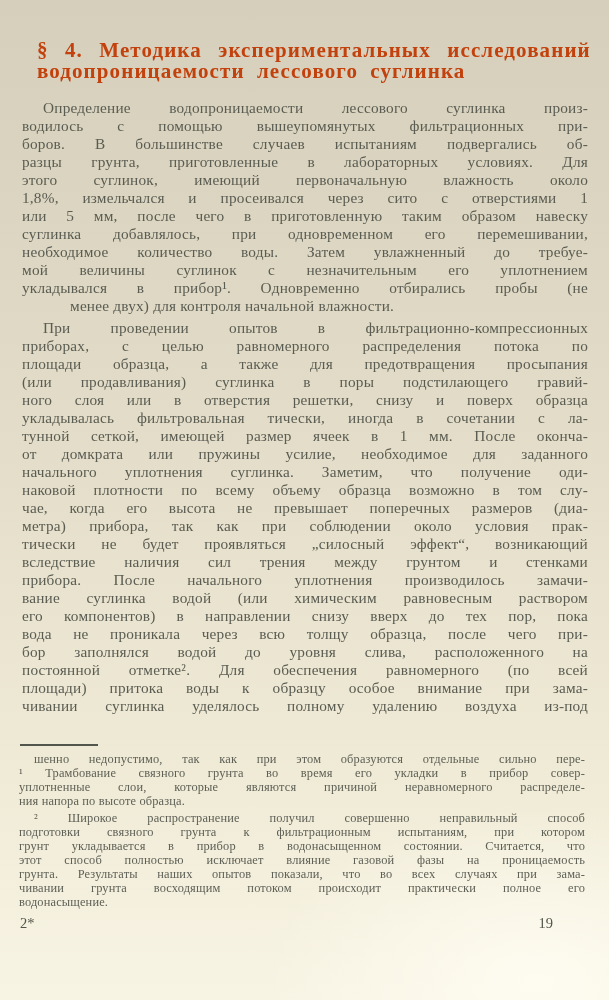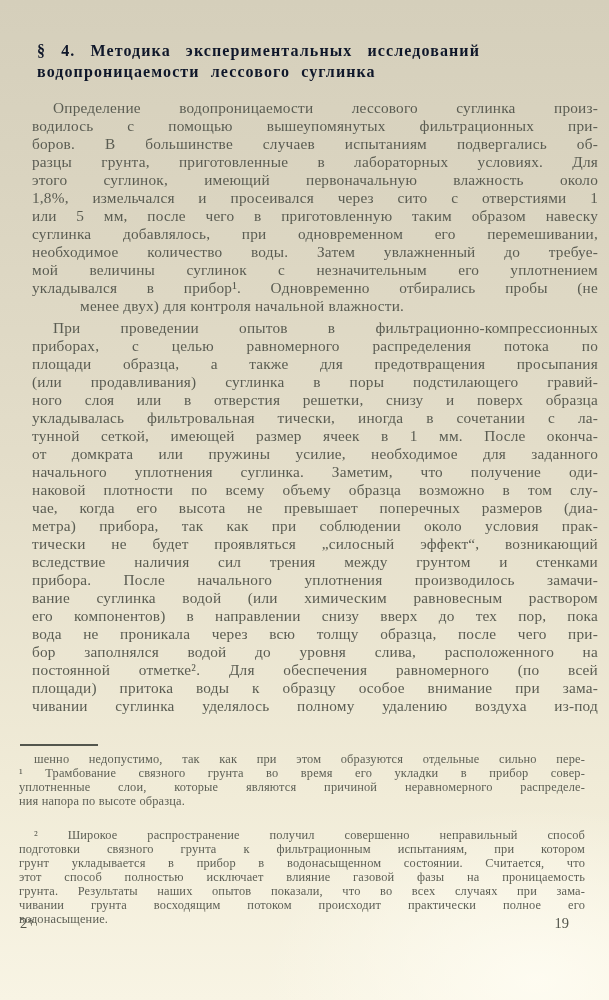--- a/index.html
+++ b/index.html
@@ -7,28 +7,28 @@
     width: 609px; height: 1000px;
     position: relative; overflow: hidden;
     background:
       radial-gradient(ellipse 440px 280px at 88% 98%, rgba(255,253,243,0.85), rgba(255,253,243,0) 62%),
       linear-gradient(to bottom, #d5cfbb 0%, #dad4c0 18%, #e4deca 48%, #f1ecd8 80%, #f8f4e4 100%);
     font-family: "Liberation Serif", "DejaVu Serif", serif;
   }
 
   .heading {
     position: absolute; top: 40px; left: 37px; right: 18px;
-    font-weight: bold; font-size: 16px; line-height: 21px;
-    color: #0f172a; letter-spacing: 1.1px;
+    font-weight: bold; font-size: 21px; line-height: 21px;
+    color: #c2410c; letter-spacing: 1.1px;
   }
   .h-line1 { word-spacing: 10px; }
   .h-line2 { word-spacing: 6px; }
 
   .body-text {
-    position: absolute; top: 99px; left: 32px; width: 566px;
+    position: absolute; top: 99px; left: 22px; width: 566px;
     font-size: 15.3px; color: #5a5c52; letter-spacing: 0.2px;
   }
   .para .line {
     height: 18px; line-height: 18px;
     text-align: justify; text-align-last: justify;
     overflow: hidden;
   }
   .para .line:first-child { text-indent: 21px; }
   .para.ends .line:last-child { text-align-last: left; margin-left: 48px; }
   .para + .para { margin-top: 4px; }
@@ -42,28 +42,28 @@
     position: absolute; top: 752px; left: 19px; width: 566px;
     font-size: 12.4px; color: #5e6056; letter-spacing: 0.15px;
   }
   .footnote .line {
     height: 14px; line-height: 14px;
     text-align: justify; text-align-last: justify;
     overflow: hidden;
   }
   .footnote .line:first-child { text-indent: 15px; }
   .footnote .line:last-child { text-align-last: left; }
-  .footnote + .footnote { margin-top: 20px; }
+  .footnote + .footnote { margin-top: 3px; }
 
   .footer-left {
     position: absolute; left: 20px; top: 915px;
     font-size: 14.5px; color: #52544b;
   }
   .footer-right {
-    position: absolute; right: 40px; top: 915px;
+    position: absolute; right: 56px; top: 915px;
     font-size: 14.5px; color: #52544b;
   }
 </style>
 </head>
 <body>
 
 <div class="heading">
   <div class="h-line1">§ 4. Методика экспериментальных исследований</div>
   <div class="h-line2">водопроницаемости лессового суглинка</div>
 </div>

